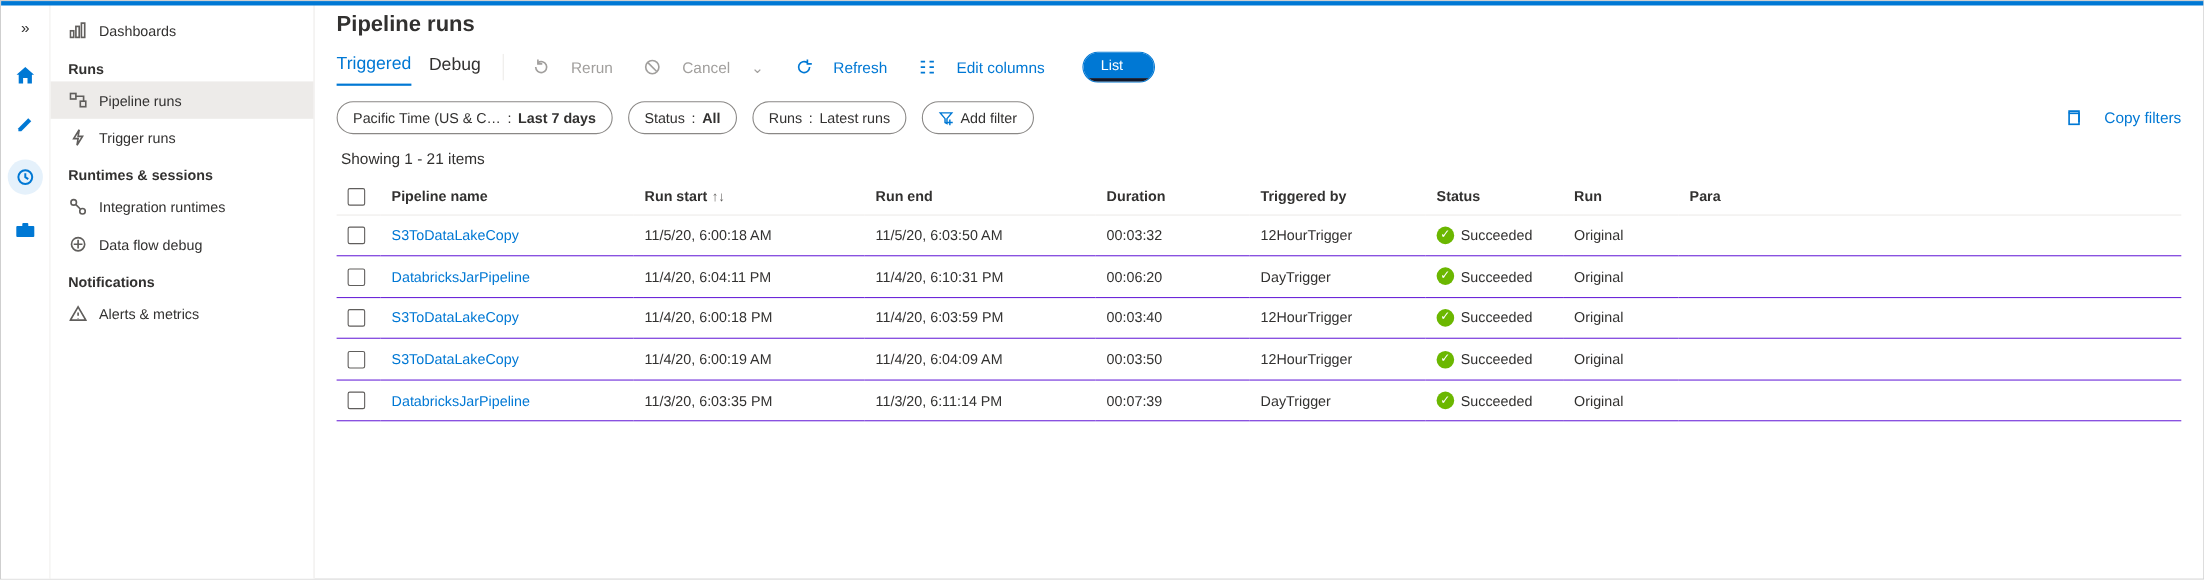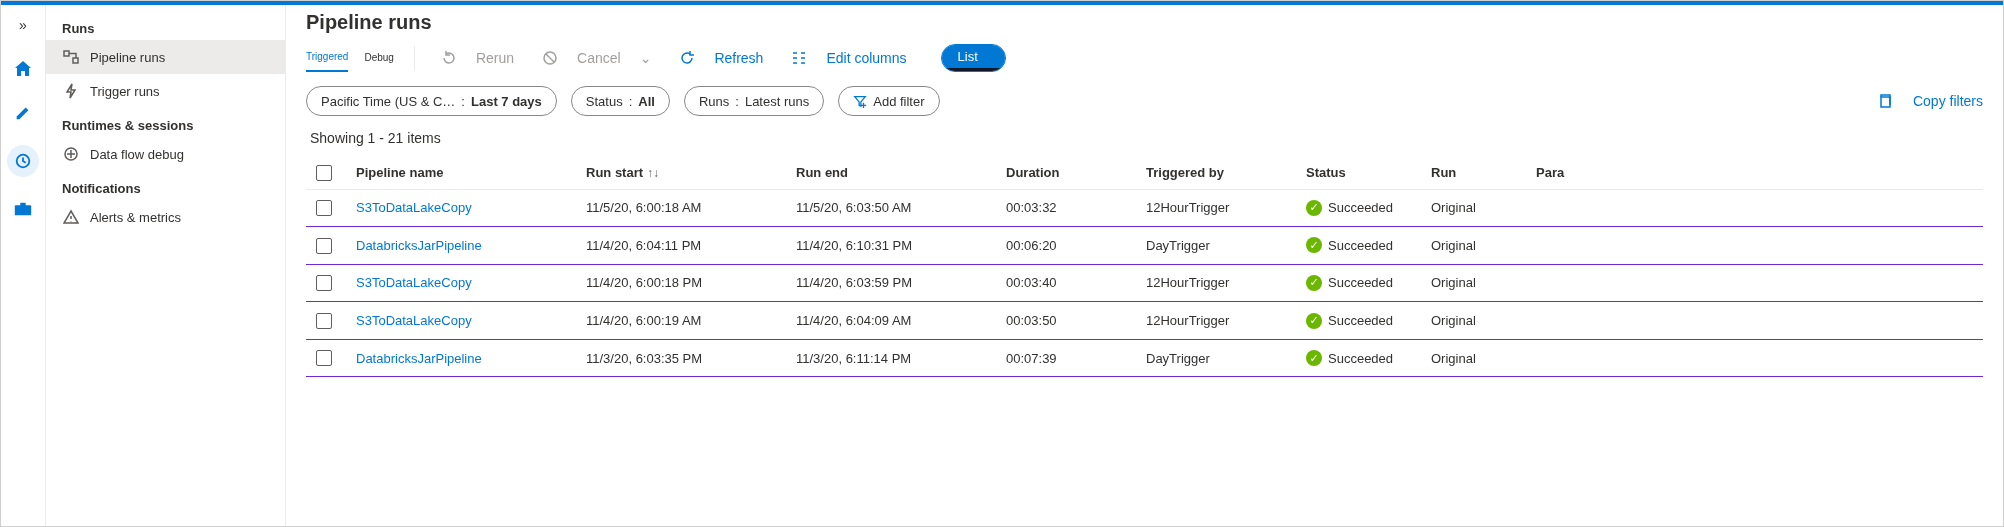--- a/index.html
+++ b/index.html
@@ -10,21 +10,21 @@
   .rail-icon { width:24px; height:24px; display:flex; align-items:center; justify-content:center; color:#0078d4; cursor:pointer; }
   .rail-icon.active { background:#e5f1fb; border-radius:50%; width:32px; height:32px; }
   .rail-chevron { color:#333; font-size:14px; }
   .sidebar { width:240px; background:#fff; border-right:1px solid #edebe9; padding:10px 0; }
   .sb-item { display:flex; align-items:center; gap:10px; padding:8px 16px; cursor:pointer; color:#323130; }
   .sb-item.selected { background:#edebe9; }
   .sb-section { padding:10px 16px 4px; font-weight:600; color:#323130; font-size:13px; }
   .sb-icon { width:18px; height:18px; display:flex; align-items:center; justify-content:center; color:#605e5c; }
   .main { flex:1; padding:10px 20px 0 20px; overflow:hidden; display:flex; flex-direction:column; }
   .page-title { font-size:20px; font-weight:600; margin-bottom:10px; }
-  .tab { padding:6px 0 8px 0; color:#323130; cursor:pointer; font-size:10px; }
+  .tab { padding:6px 0 8px 0; color:#323130; cursor:pointer; font-size:16px; }
   .tab.active { color:#0078d4; border-bottom:2px solid #0078d4; font-weight:400; }
   .tab-divider { width:1px; height:24px; background:#edebe9; margin:0 4px; }
   .tool-btn { display:inline-flex; align-items:center; gap:19px; color:#0078d4; padding:4px 6px; cursor:pointer; font-size:14px; }
   .tool-btn.disabled { color:#a19f9d; cursor:default; }
   .toggle { display:inline-flex; border:1px solid #0078d4; border-radius:16px; overflow:hidden; height:28px; margin-left:12px;flex-direction:column; }
   .toggle span { padding:4px 16px; font-size:13px; display:flex; align-items:center; cursor:pointer; }
   .toggle .on { background:#0078d4; color:#fff; }
   .toggle .off { color:#0078d4; background:#0f172a; }
   .filters-row { display:flex; align-items:center; gap:14px; padding:14px 0 10px 0; }
   .pill { border:1px solid #8a8886; border-radius:16px; padding:4px 14px; display:inline-flex; align-items:center; gap:6px; font-size:13px; cursor:pointer; height:30px; }
@@ -78,40 +78,60 @@
     </div>
     <div class="rail-icon">
       <svg width="20" height="18" viewBox="0 0 22 18" fill="#0078d4">
           <rect x="2" y="5" width="18" height="11" rx="1"></rect>
           <rect x="8" y="2" width="6" height="4" rx="1"></rect>
         </svg>
     </div>
   </div>
 
   <div class="sidebar">
+    <div class="sb-item">
+      <span class="sb-icon">
+        <svg width="16" height="16" viewBox="0 0 16 16" fill="none" stroke="#605e5c" stroke-width="1.5">
+            <rect x="1" y="8" width="3" height="6"></rect>
+            <rect x="6" y="4" width="3" height="10"></rect>
+            <rect x="11" y="1" width="3" height="13"></rect>
+          </svg>
+      </span>
+      <span>Dashboards</span>
+    </div>
     <div class="sb-section">Runs</div>
     <div class="sb-item selected">
       <span class="sb-icon">
         <svg width="16" height="16" viewBox="0 0 16 16" fill="none" stroke="#605e5c" stroke-width="1.5">
             <rect x="1" y="2" width="5" height="5"></rect>
             <rect x="10" y="9" width="5" height="5"></rect>
             <path d="M6 4.5 L13 4.5 L13 9"></path>
           </svg>
       </span>
       <span>Pipeline runs</span>
     </div>
     <div class="sb-item">
       <span class="sb-icon">
         <svg width="16" height="16" viewBox="0 0 16 16" fill="none" stroke="#605e5c" stroke-width="1.5">
             <path d="M9 1 L4 9 L8 9 L7 15 L12 7 L8 7 Z"></path>
           </svg>
       </span>
       <span>Trigger runs</span>
     </div>
     <div class="sb-section">Runtimes &amp; sessions</div>
+    <div class="sb-item">
+      <span class="sb-icon">
+        <svg width="16" height="16" viewBox="0 0 16 16" fill="none" stroke="#605e5c" stroke-width="1.5">
+            <circle cx="4" cy="4" r="2.5"></circle>
+            <circle cx="12" cy="12" r="2.5"></circle>
+            <path d="M6 6 L10 10"></path>
+          </svg>
+      </span>
+      <span>Integration runtimes</span>
+    </div>
     <div class="sb-item">
       <span class="sb-icon">
         <svg width="16" height="16" viewBox="0 0 16 16" fill="none" stroke="#605e5c" stroke-width="1.5">
             <circle cx="8" cy="8" r="6"></circle>
             <path d="M4 8 L12 8 M8 4 L8 12"></path>
           </svg>
       </span>
       <span>Data flow debug</span>
     </div>
     <div class="sb-section">Notifications</div>

